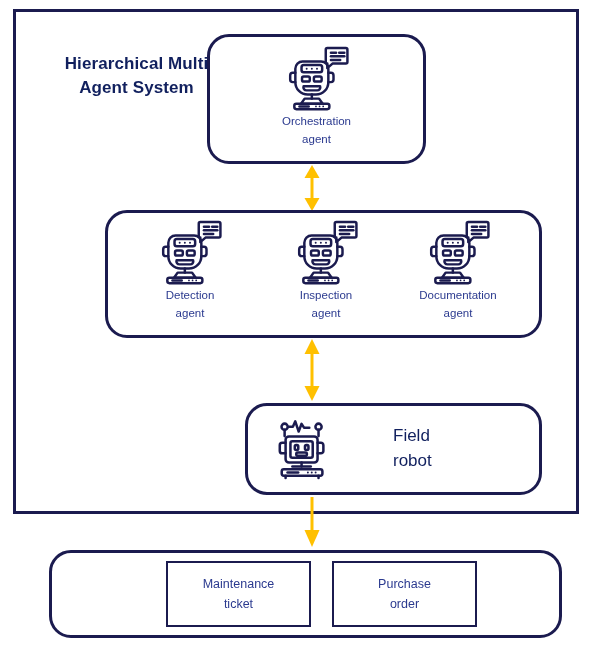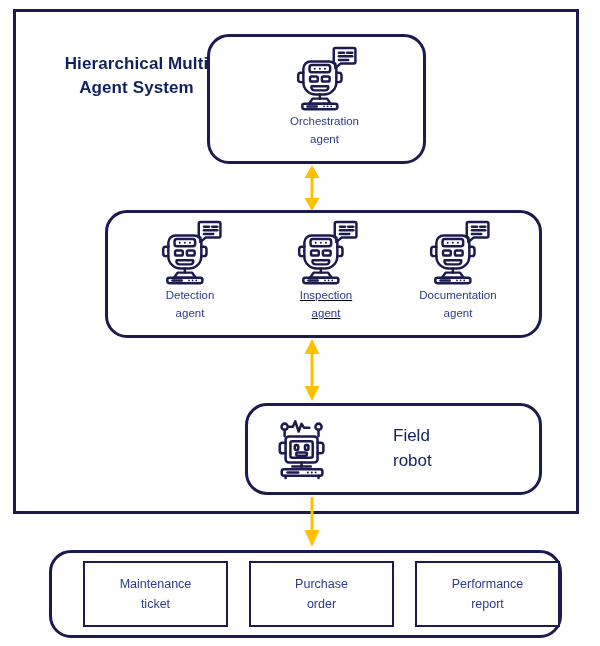--- a/index.html
+++ b/index.html
@@ -87,26 +87,26 @@
     position: absolute;
     top: 6px;
     width: 140px;
     height: 116px;
     display: flex;
     flex-direction: column;
     align-items: center;
     justify-content: flex-start;
   }
   .agent-cell.c0 { left: 12px; }
-  .agent-cell.c1 { left: 148px; text-decoration: underline; }
+  .agent-cell.c1 { left: 148px; }
   .agent-cell.c2 { left: 280px; }
 
   .orch-cell {
     position: absolute;
-    left: 8px; top: 8px;
+    left: 0; top: 8px;
     width: 100%;
     display: flex;
     flex-direction: column;
     align-items: center;
   }
 
   .agent-icon {
     width: 66px;
     height: 66px;
     display: block;
@@ -370,18 +370,16 @@
     <line x1="10" y1="0" x2="10" y2="34" stroke="#FFC000" stroke-width="3"></line>
     <polygon points="10,50 17.5,33 2.5,33" fill="#FFC000"></polygon>
   </svg>
 
   <div class="abs rbox outputs-box">
     <div class="outputs-inner">
       <div class="output-card">Maintenance
 ticket</div>
       <div class="output-card">Purchase
 order</div>
-      <div class="output-card">Performance
-report</div>
     </div>
   </div>
 
 </div>
 
 </body></html>

